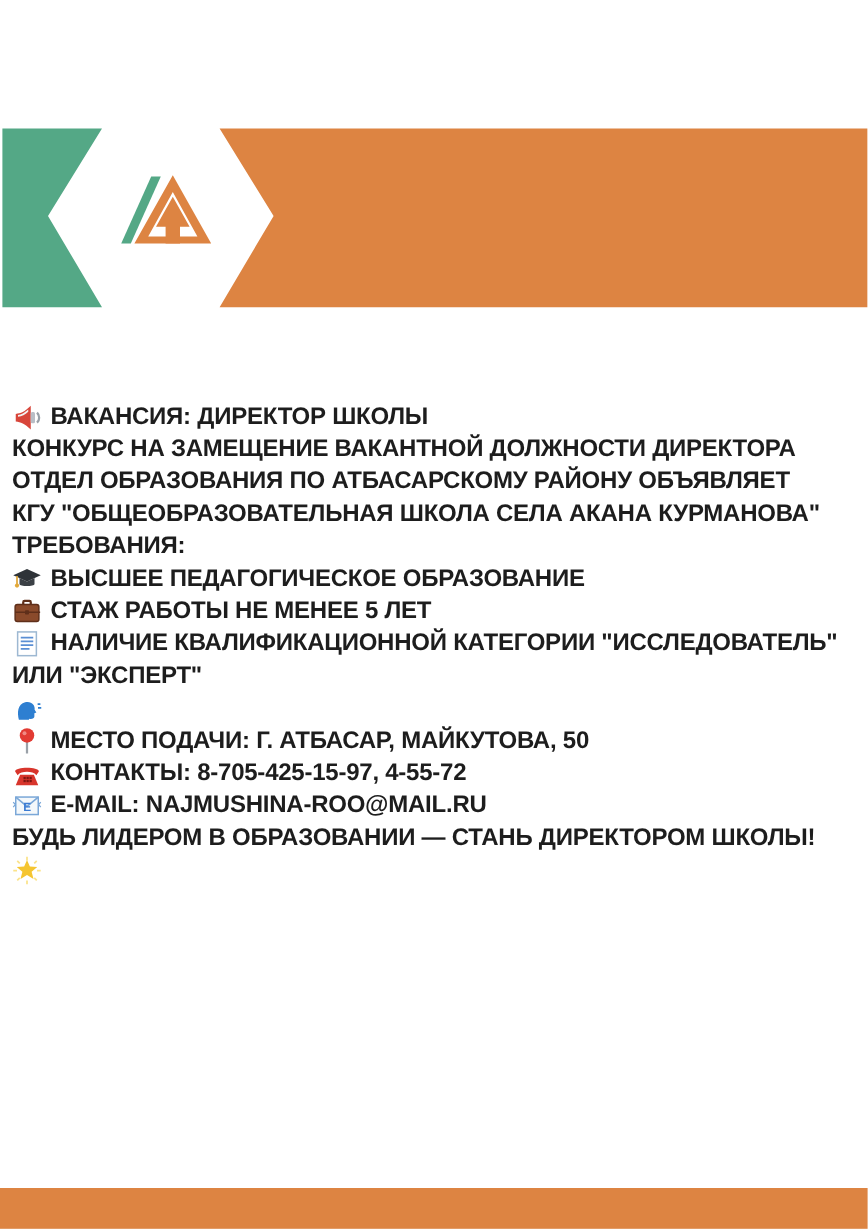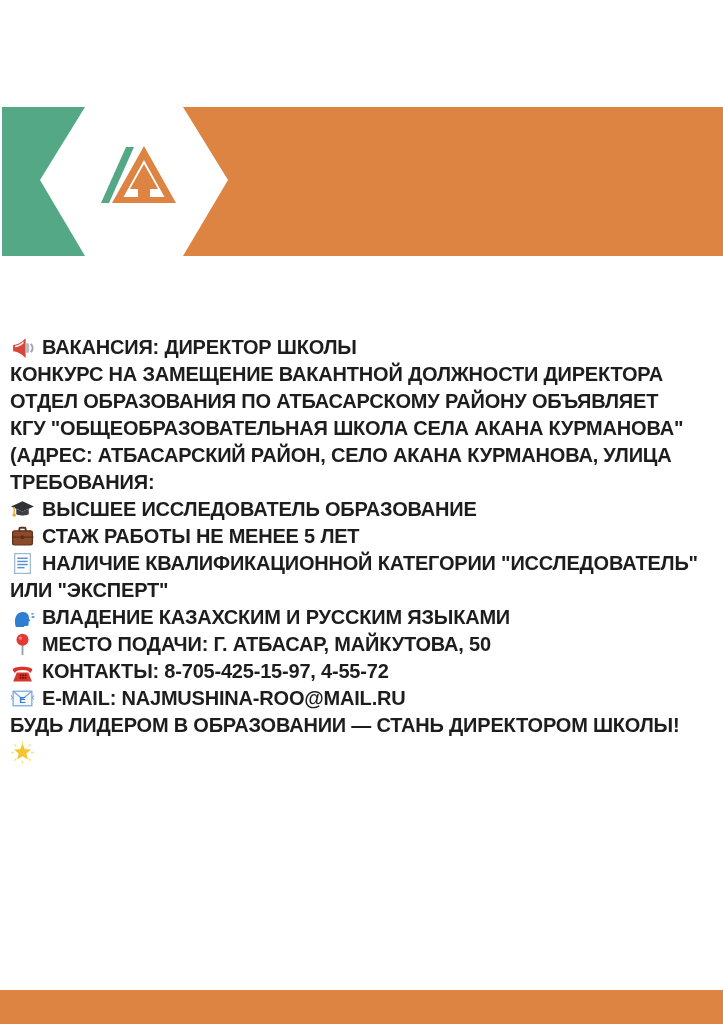--- a/index.html
+++ b/index.html
@@ -55,39 +55,36 @@
     </div>
 
     <div class="line">
       <span class="txt">ОТДЕЛ ОБРАЗОВАНИЯ ПО АТБАСАРСКОМУ РАЙОНУ ОБЪЯВЛЯЕТ</span>
     </div>
 
     <div class="line">
       <span class="txt">КГУ "ОБЩЕОБРАЗОВАТЕЛЬНАЯ ШКОЛА СЕЛА АКАНА КУРМАНОВА"</span>
     </div>
 
-    <div class="line">
-      <span class="txt">(АДРЕС: АТБАСАРСКИЙ РАЙОН, СЕЛО АКАНА КУРМАНОВА, УЛИЦА</span>
-    </div>
 
 
     <div class="line">
       <span class="txt">ТРЕБОВАНИЯ:</span>
     </div>
 
     <div class="line">
       <span class="ic">
         <svg viewBox="0 0 24 24">
           <polygon points="12,4 23,9 12,14 1,9" fill="#2e3338"></polygon>
           <path d="M6 11.2 V16 c0 2.2 12 2.2 12 0 V11.2 L12 14 Z" fill="#3b4046"></path>
           <path d="M4 9.5 V16" stroke="#e2a93b" stroke-width="1.4" fill="none"></path>
           <circle cx="4" cy="17.2" r="1.7" fill="#e2a93b"></circle>
         </svg>
       </span>
-      <span class="txt">ВЫСШЕЕ ИССЛЕДОВАТЕЛЬ ОБРАЗОВАНИЕ</span>
+      <span class="txt">ВЫСШЕЕ ПЕДАГОГИЧЕСКОЕ ОБРАЗОВАНИЕ</span>
     </div>
 
     <div class="line">
       <span class="ic">
         <svg viewBox="0 0 24 24">
           <path d="M9 7 V4.6 c0-.6.4-1 1-1 h4 c.6 0 1 .4 1 1 V7" stroke="#5f2f1a" stroke-width="1.8" fill="none"></path>
           <rect x="2.5" y="6.5" width="19" height="13.5" rx="1.8" fill="#8a4a2b" stroke="#5f2f1a" stroke-width="1.2"></rect>
           <line x1="2.5" y1="12.6" x2="22.5" y2="12.6" stroke="#5f2f1a" stroke-width="1.2"></line>
           <rect x="10.4" y="11" width="3.2" height="3.4" rx="0.6" fill="#5f2f1a"></rect>
         </svg>
@@ -113,21 +110,20 @@
     </div>
 
 
     <div class="line">
       <span class="ic">
         <svg viewBox="0 0 24 24">
           <path d="M5.5 21 c-1.5-6 -1-12.5 5-14 c5-1.2 8.2 2.3 7.6 6 l1.4 2.2 -1.6 .6 v2.6 c0 1.6 -2.2 2.2 -4.2 1.7 L13.5 21 Z" fill="#2e7fd1"></path>
           <path d="M20.5 8.5 h2.2 M20.8 11.5 h2.6" stroke="#2e7fd1" stroke-width="1.4"></path>
         </svg>
       </span>
-      <span class="txt">ВЛАДЕНИЕ КАЗАХСКИМ И РУССКИМ ЯЗЫКАМИ</span>
     </div>
 
     <div class="line">
       <span class="ic">
         <svg viewBox="0 0 24 24">
           <line x1="12" y1="12" x2="12" y2="22" stroke="#9aa1a8" stroke-width="1.8"></line>
           <circle cx="12" cy="7.5" r="5.8" fill="#e23b33"></circle>
           <circle cx="10" cy="5.8" r="1.6" fill="#f08a84"></circle>
         </svg>
       </span>

